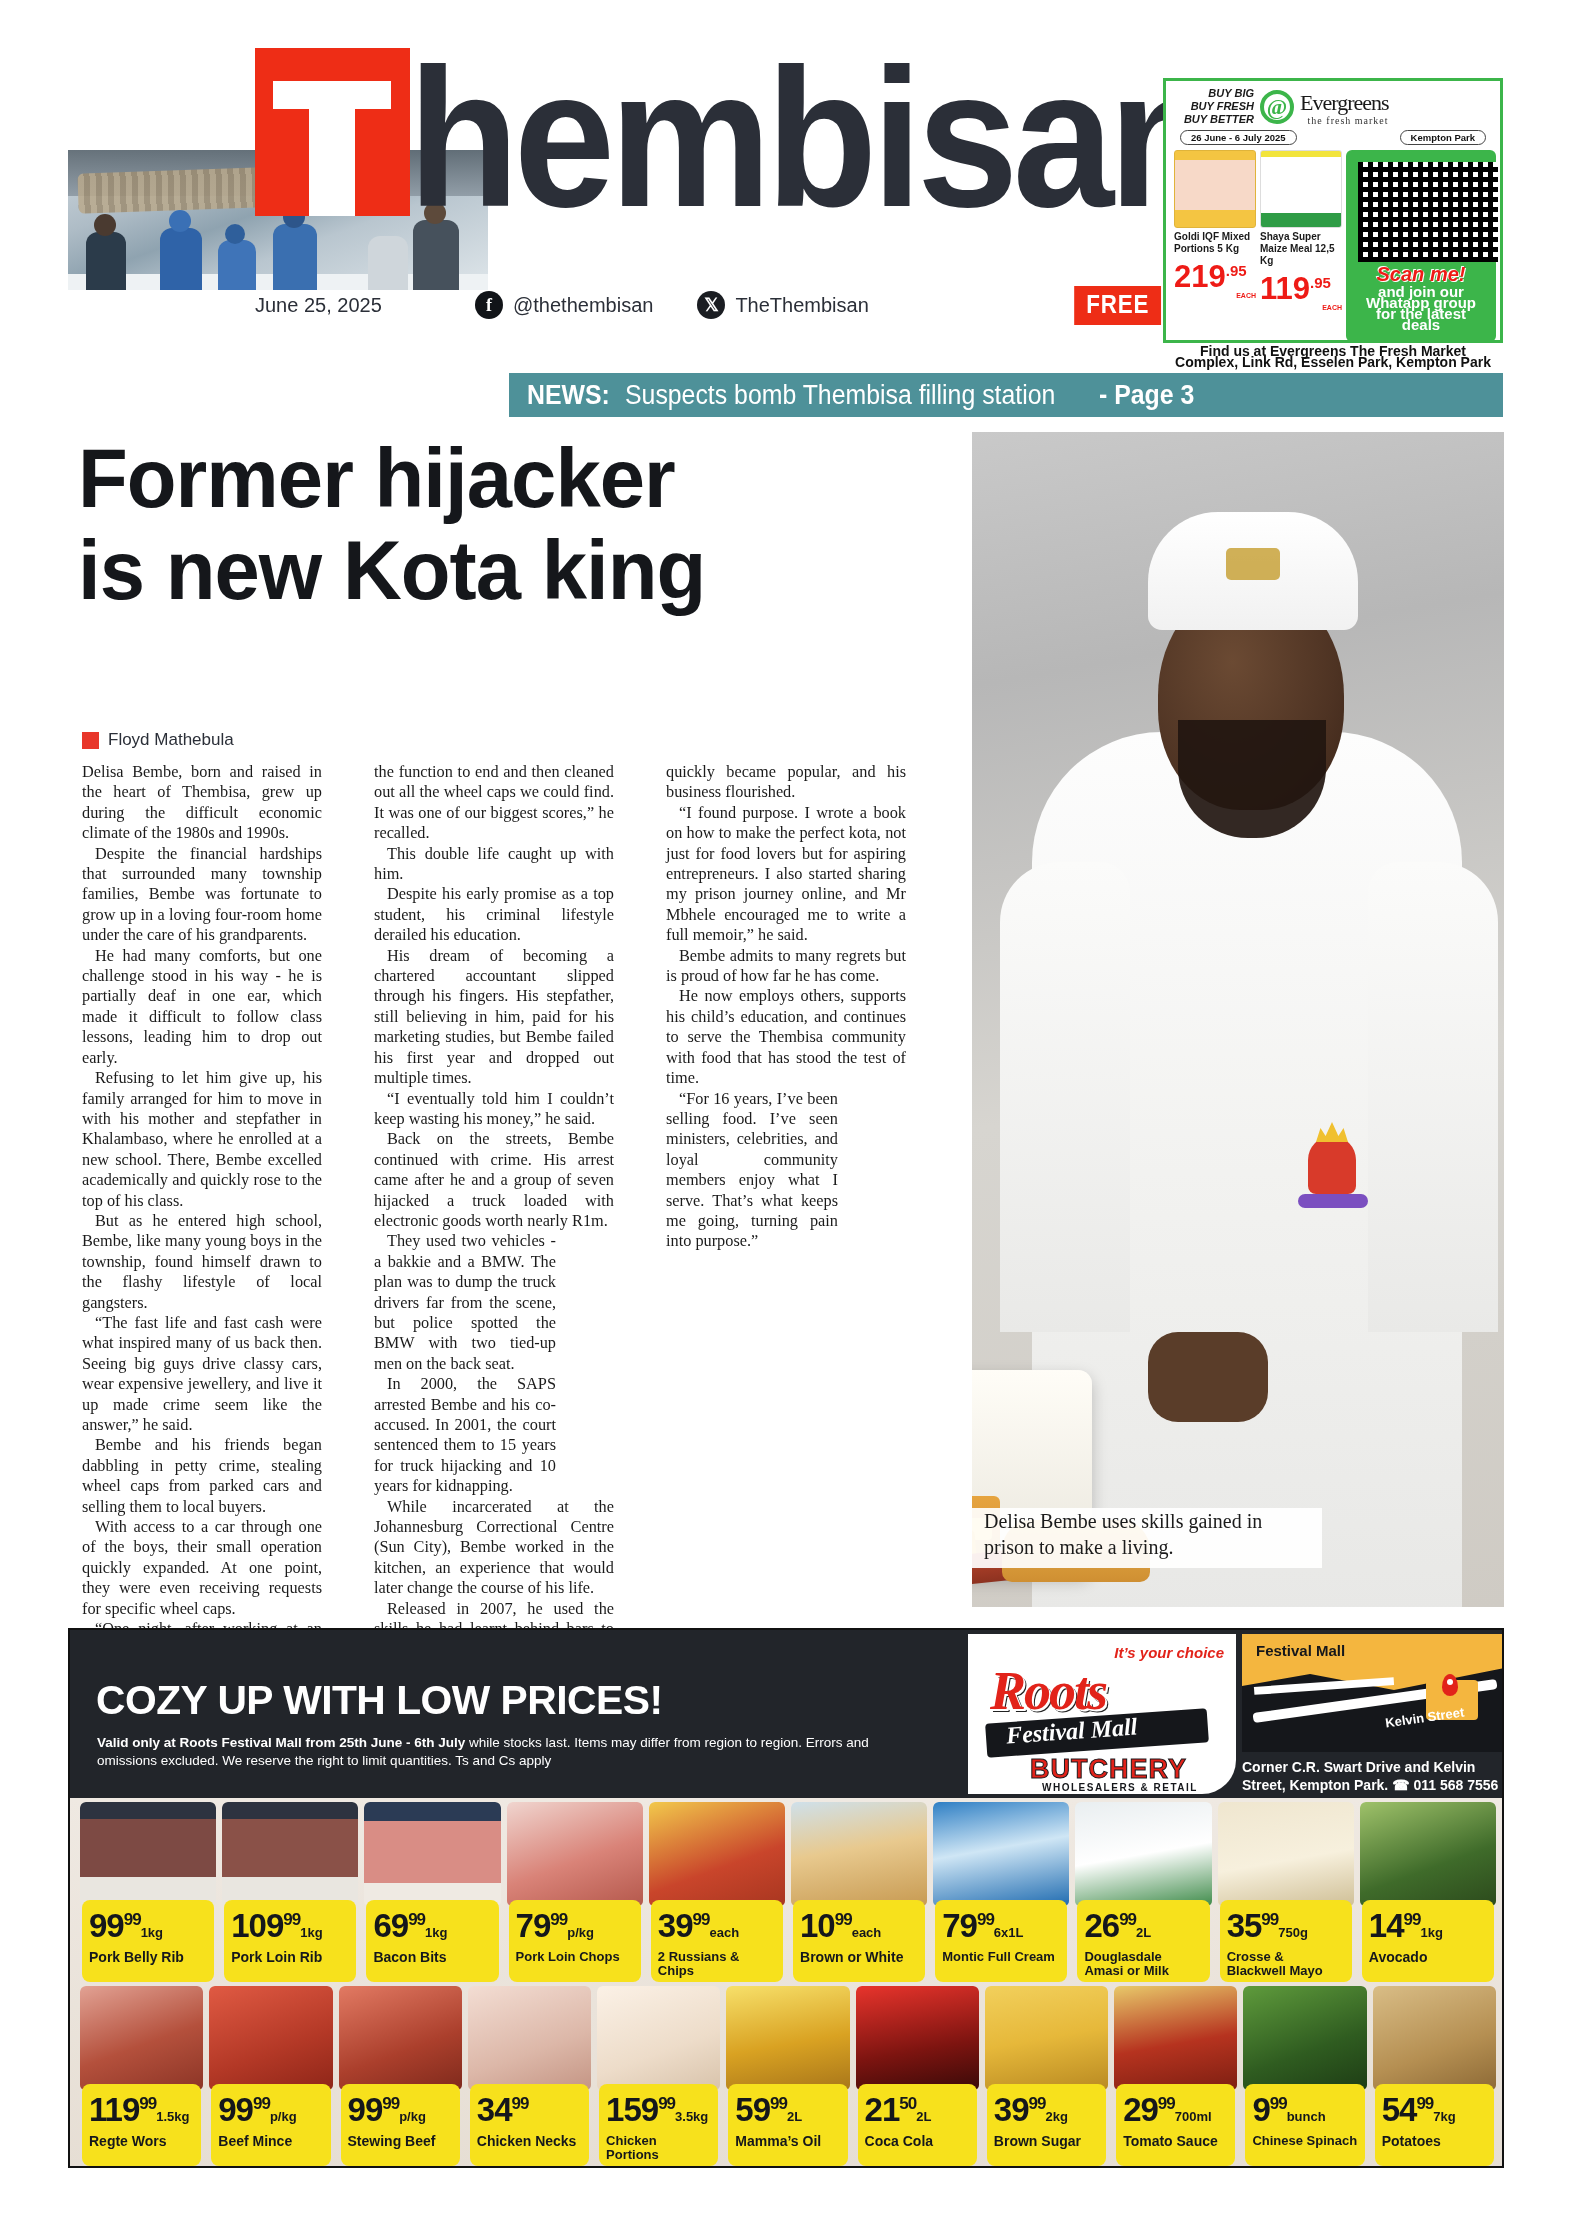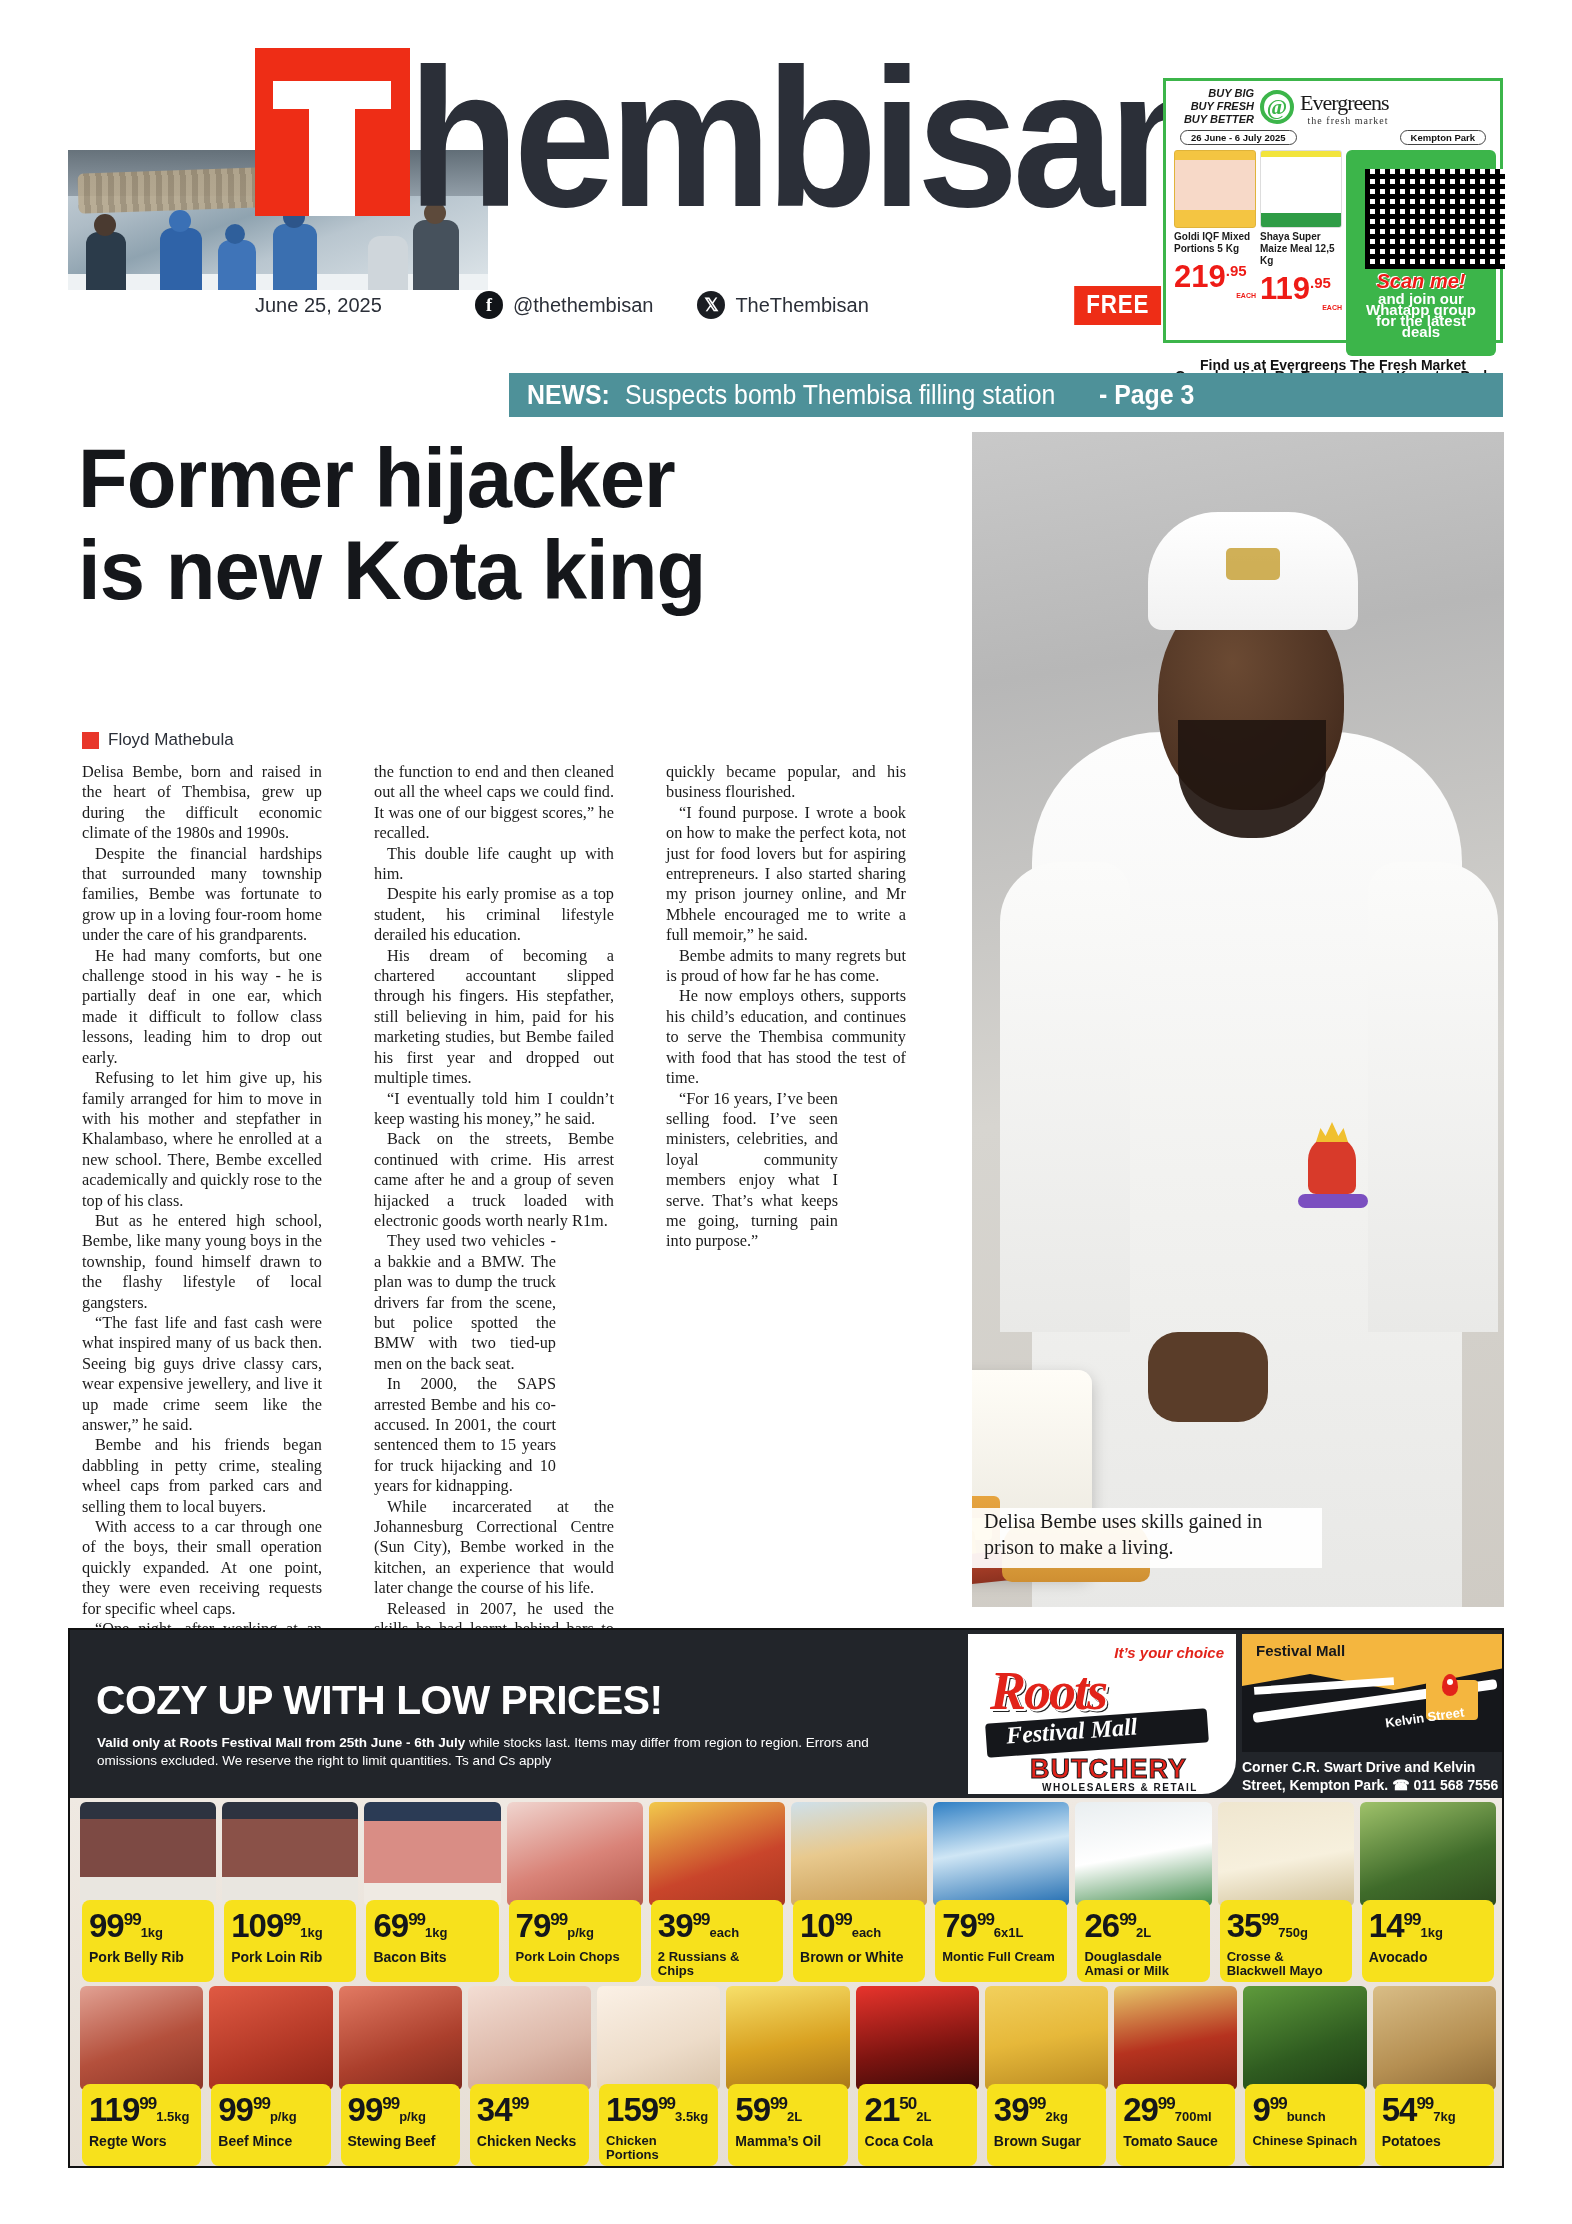--- a/index.html
+++ b/index.html
@@ -100,21 +100,21 @@
   .prod-row { display:flex; gap:4px; margin-top:5px; }
   .prod { width:86px; }
   .prod .img { height:78px; border-radius:3px; }
   .img-goldi{background:linear-gradient(180deg,#f4c542 0 12%,#f7d9c8 12% 78%,#f4c542 78% 100%);border:1px solid #e0b43a;}
   .img-shaya{background:linear-gradient(180deg,#f2e43c 0 8%,#ffffff 8% 82%,#2f9c46 82% 100%);border:1px solid #ddd;}
   .prod .nm { font-size:10px; font-weight:700; color:#1a1a1a; line-height:12px; margin-top:3px; }
   .prod .pr { color:#ee1b16; font-weight:700; font-size:31px; line-height:30px; margin-top:1px; }
   .prod .pr sup { font-size:15px; }
   .prod .ea { font-size:7px; font-weight:700; color:#ee1b16; text-align:right; width:82px; }
   .qr-box {
-    width:150px; background:#3cb54a; border-radius:6px; padding:19px; text-align:center;
+    width:150px; background:#3cb54a; border-radius:6px; padding:12px; text-align:center;
   }
   .qr-img { width:140px; height:100px; background:
       repeating-linear-gradient(90deg,#000 0 5px,#fff 5px 10px),
       repeating-linear-gradient(0deg,#000 0 5px,#fff 5px 10px);
       background-blend-mode: multiply; background-color:#fff; margin:0 auto; }
   .scanme { color:#ee1b16; font-weight:700; font-style:italic; font-size:20px; text-shadow:1px 1px 0 #fff,-1px -1px 0 #fff; margin-top:1px;}
   .qr-cap { color:#fff; font-size:15px; font-weight:700; line-height:11px; }
   .everg-foot { text-align:center; font-size:14px; font-weight:700; color:#111; margin-top:4px; line-height:11px; }
 
   

